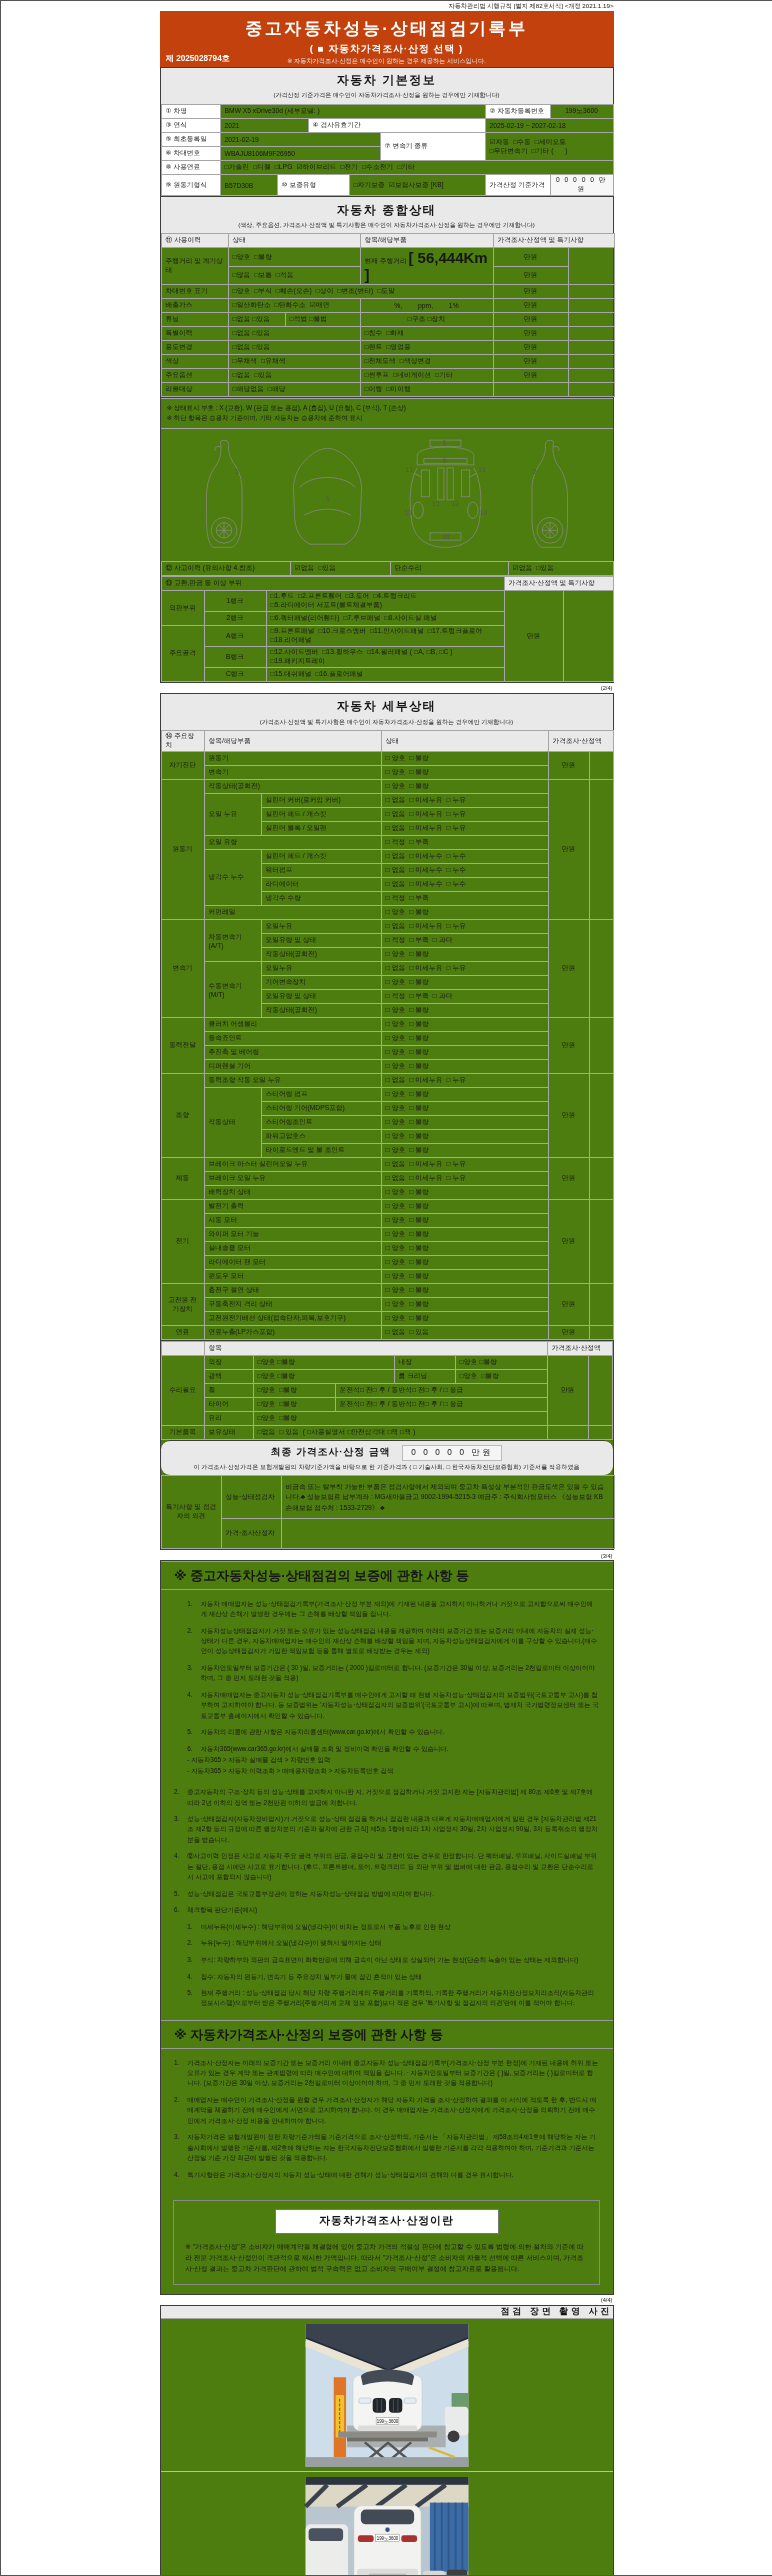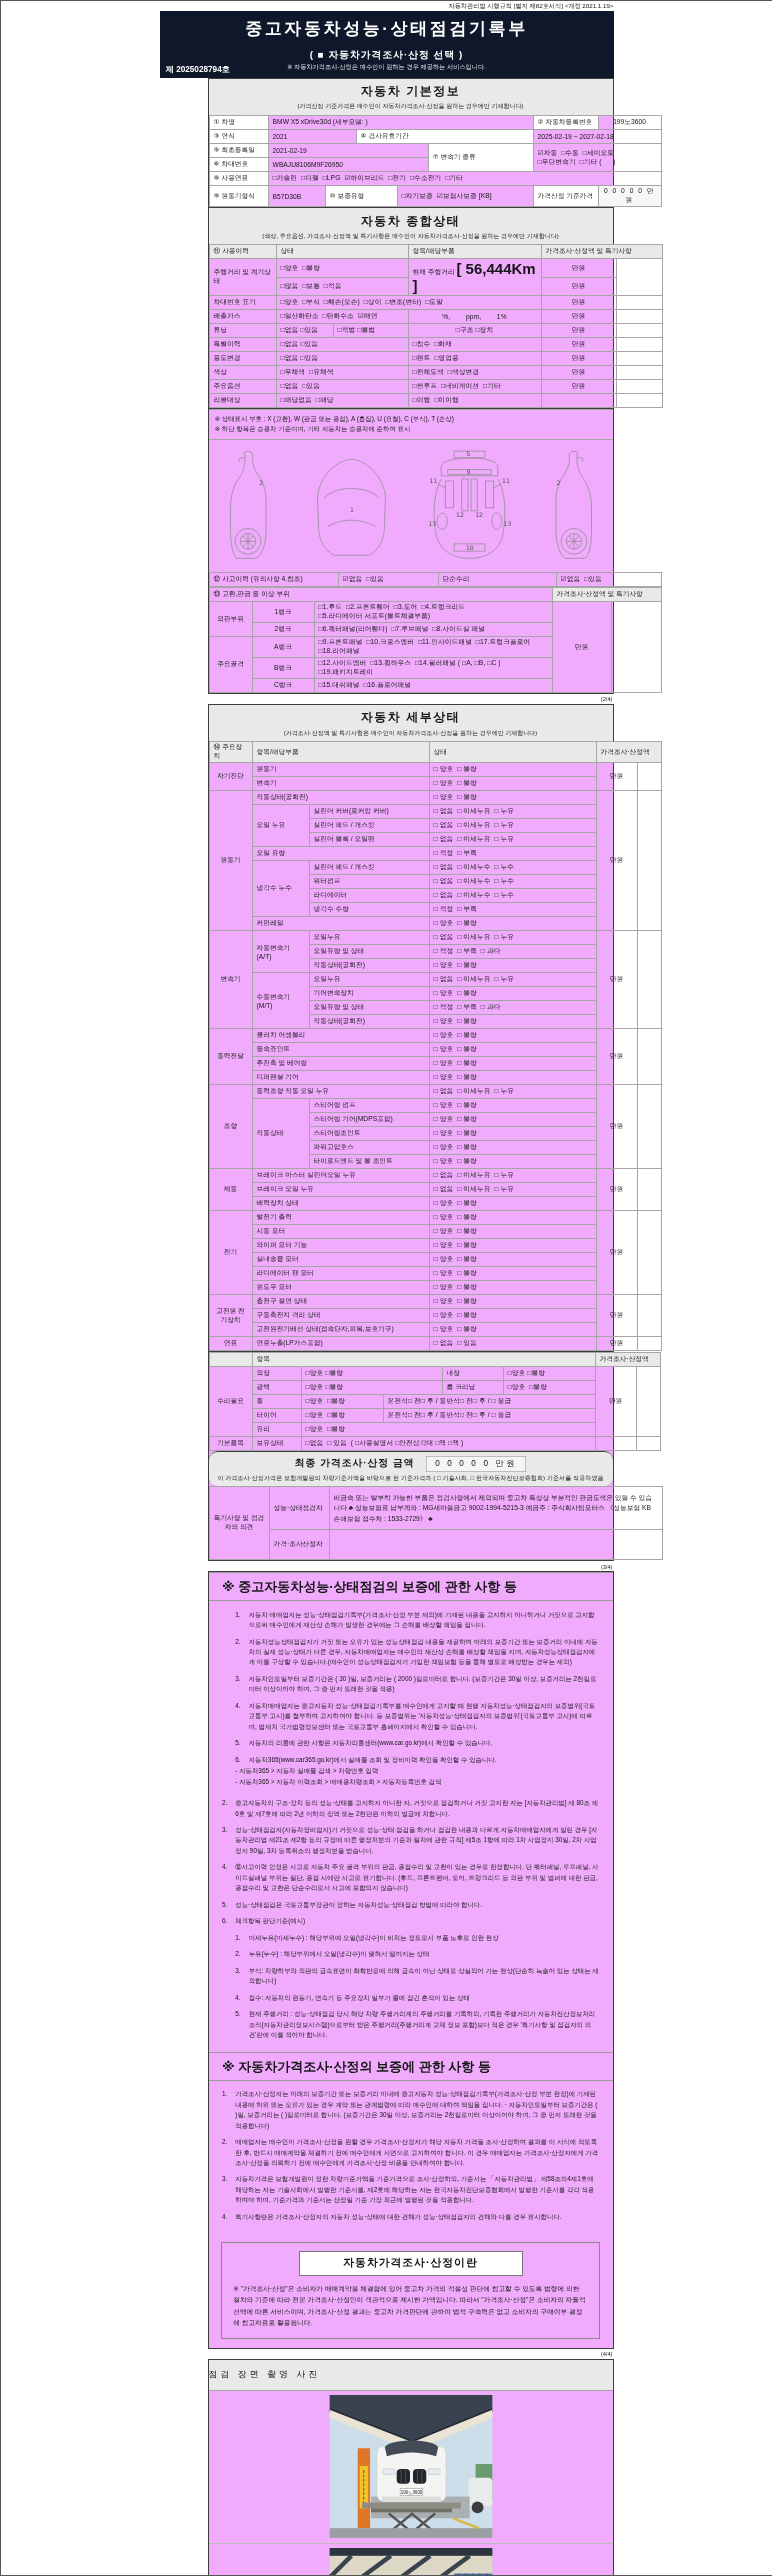--- a/index.html
+++ b/index.html
@@ -1,25 +1,25 @@
 <!DOCTYPE html>
 <html style="font-size:8.2px"><head>
 <meta charset="utf-8">
 <style>
   html,body{margin:0;padding:0;background:#fff;}
   .sheet{width:773px;height:2576px;box-sizing:border-box;border:0.5px solid #555;
     font-family:"Liberation Sans","DejaVu Sans",sans-serif;color:#161616;background:#fff;overflow:hidden;}
   .col{width:454px;margin:0 auto;}
   .topnote{font-size:6.2px;text-align:right;height:8.8px;padding-top:1px;}
-  .mast{background:#0f172a;color:#fff;height:67px;box-sizing:border-box;position:relative;padding-top:6.2px;}
+  .mast{background:#c2410c;color:#fff;height:56px;box-sizing:border-box;position:relative;padding-top:6.2px;}
   .mast .t1{text-align:center;font-size:17px;font-weight:bold;letter-spacing:2.6px;}
-  .mast .t2{text-align:center;font-size:9.8px;font-weight:bold;margin-top:9px;letter-spacing:1px;}
+  .mast .t2{text-align:center;font-size:9.8px;font-weight:bold;margin-top:3px;letter-spacing:1px;}
   .mast .t3{text-align:center;font-size:6.2px;color:#e6e6e6;margin-top:1.5px;}
   .mast .docno{position:absolute;left:6.2px;bottom:2.6px;font-size:8.2px;font-weight:bold;}
-  .box{border:1px solid #3d3d3d;box-sizing:border-box;background:#f0abfc;margin-left:48px;}
+  .box{border:1px solid #3d3d3d;box-sizing:border-box;background:#4d7c0f;}
   .ghead{background:#e9e9e9;text-align:center;padding:4.6px 0 3.6px;}
   .ghead .ti{font-size:12px;font-weight:bold;letter-spacing:1.5px;}
   .ghead .su{font-size:6px;margin-top:2.1px;}
   .marker{font-size:5.7px;text-align:right;height:9.8px;padding:2.1px 1px 0 0;box-sizing:border-box;color:#222;}
   table{border-collapse:collapse;table-layout:fixed;width:452px;}
   td{border:0.5px solid #a6a6a6;padding:1px 4.1px;font-size:6.7px;height:14px;vertical-align:middle;box-sizing:border-box;}
   td.hd{background:#e9e9e9;}
   td.lab{background:#fff;}
   td.cen{text-align:center;}
   .ck{white-space:pre-wrap;letter-spacing:0.1px;}
@@ -37,21 +37,21 @@
   .noticebody{padding:2.1px 13.4px 5.2px 13.4px;font-size:6.4px;line-height:1.62;}
   .nsechead{border-top:0.5px solid #9a9a9a;border-bottom:0.5px solid #9a9a9a;padding:4.6px 13.4px;font-size:13px;font-weight:bold;}
   .nitem{display:flex;margin:6.2px 0;}
   .nitem .nn{width:13.4px;flex:none;}
   .nitem .nt{flex:1;}
   .indent1{margin-left:13.4px;}
   .nbullet{margin:1px 0 1px 13.4px;}
   .selbox{border:0.5px solid #8a8a8a;margin:8.2px 12.4px 9.3px 12.4px;padding:8.2px 11.3px 9.3px;}
   .selbox .sbt{border:0.5px solid #777;background:#fff;width:222px;margin:0 auto;text-align:center;font-size:10.8px;font-weight:bold;padding:4.6px 0;letter-spacing:1px;}
   .selbox .sbx{margin-top:6.7px;font-size:6.7px;line-height:1.7;font-weight:500;}
-  .photoshead{background:#e9e9e9;text-align:left;font-size:8.8px;font-weight:normal;letter-spacing:3.1px;padding:9px 0;border-bottom:0.5px solid #a6a6a6;}
+  .photoshead{background:#e9e9e9;text-align:right;font-size:8.8px;font-weight:bold;letter-spacing:3.1px;padding:0 0;border-bottom:0.5px solid #a6a6a6;}
   .photowrap{display:flex;justify-content:center;padding:4.6px 0;border-bottom:0.5px solid #bbb;}
 </style>
 </head>
 <body>
 
 <div class="sheet">
   <div class="col">
     <div class="topnote">자동차관리법 시행규칙 [별지 제82호서식] &lt;개정 2021.1.19&gt;</div>
 
     <div class="mast">

